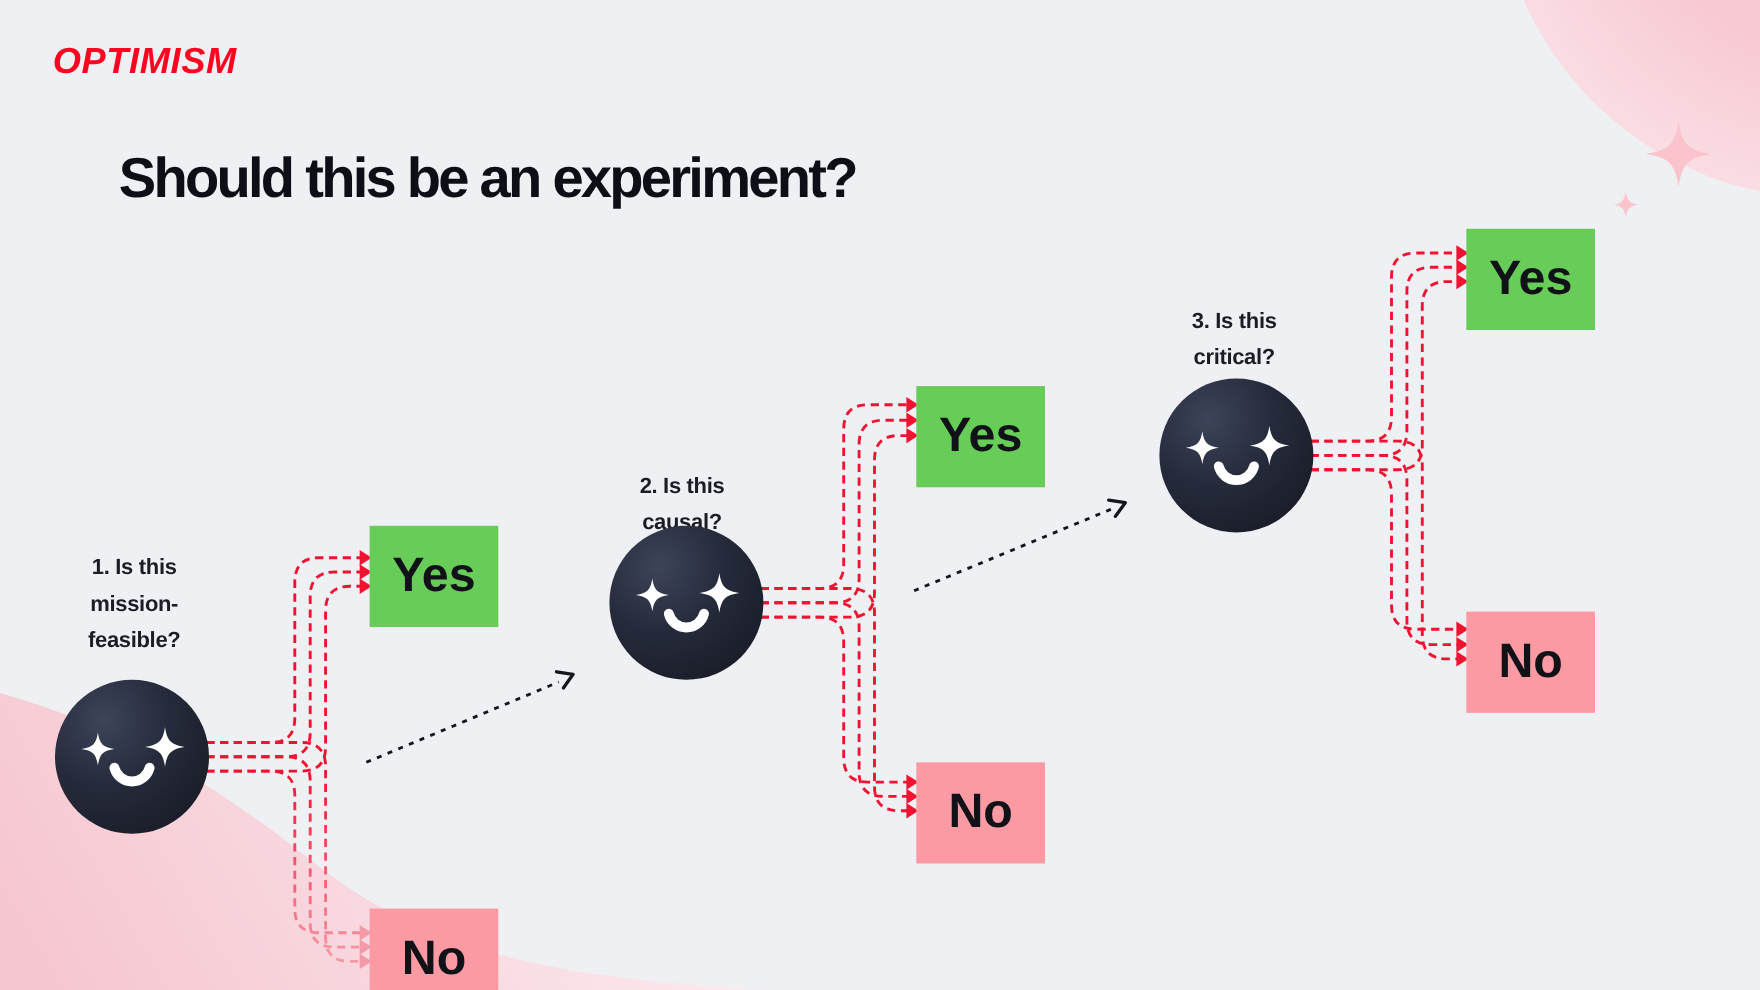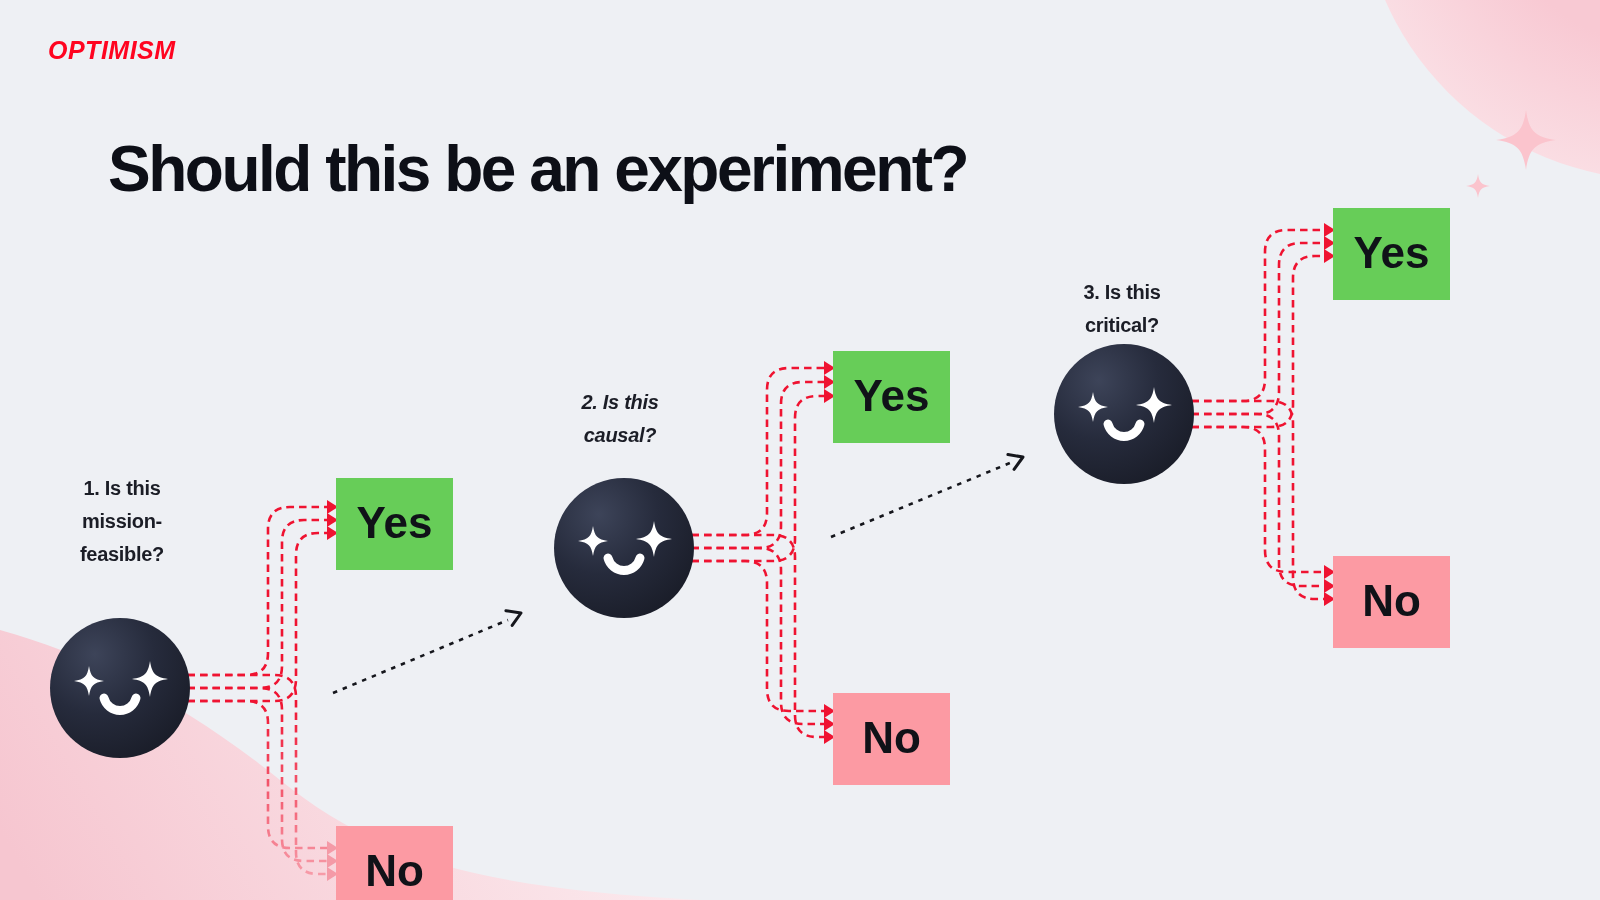--- a/index.html
+++ b/index.html
@@ -6,29 +6,29 @@
     --background:#eef0f4; --brand-red:#ff0420; --arrow-red:#ef1331;
     --yes-green:#67cd58; --no-pink:#fc9aa3; --ink:#0d0f17; --label-ink:#1b1d26;
     --sparkle-pink:#fbc4cd;
   }
   *{margin:0;padding:0;box-sizing:border-box;}
   html,body{width:1600px;height:900px;}
   body{font-family:"Liberation Sans",sans-serif;background:#fff;}
   .stage{position:relative;width:1600px;height:900px;background:var(--background);overflow:hidden;}
   .canvas{position:absolute;left:0;top:0;width:1600px;height:900px;}
 
-  .logo{position:absolute;left:48px;top:36px;font-size:25px;font-weight:900;font-style:italic;
+  .logo{position:absolute;left:48px;top:36px;font-size:33px;font-weight:900;font-style:italic;
         letter-spacing:.5px;color:var(--brand-red);}
-  .title{position:absolute;left:108px;top:132px;font-size:64px;font-weight:800;
+  .title{position:absolute;left:108px;top:132px;font-size:51px;font-weight:800;
          letter-spacing:-2.5px;color:var(--ink);white-space:nowrap;}
 
   .q-label{position:absolute;width:220px;text-align:center;font-size:20px;font-weight:700;
            line-height:33px;color:var(--label-ink);letter-spacing:-.3px;}
-  .q1{left:12px;top:472px;}
-  .q2{left:510px;top:386px;font-style:italic;}
+  .q1{left:12px;top:500px;}
+  .q2{left:510px;top:426px;}
   .q3{left:1012px;top:276px;}
 
   .face-circle{position:absolute;width:140px;height:140px;border-radius:50%;
      background:radial-gradient(circle at 32% 26%, #3d4459 0%, #262b3c 42%, #14161f 100%);}
   .f1{left:50px;top:618px;}
   .f2{left:554px;top:478px;}
   .f3{left:1054px;top:344px;}
   .face-circle svg{display:block;width:140px;height:140px;}
   .eye{fill:#ffffff;}
   .smile{fill:none;stroke:#ffffff;stroke-width:9;stroke-linecap:round;}

